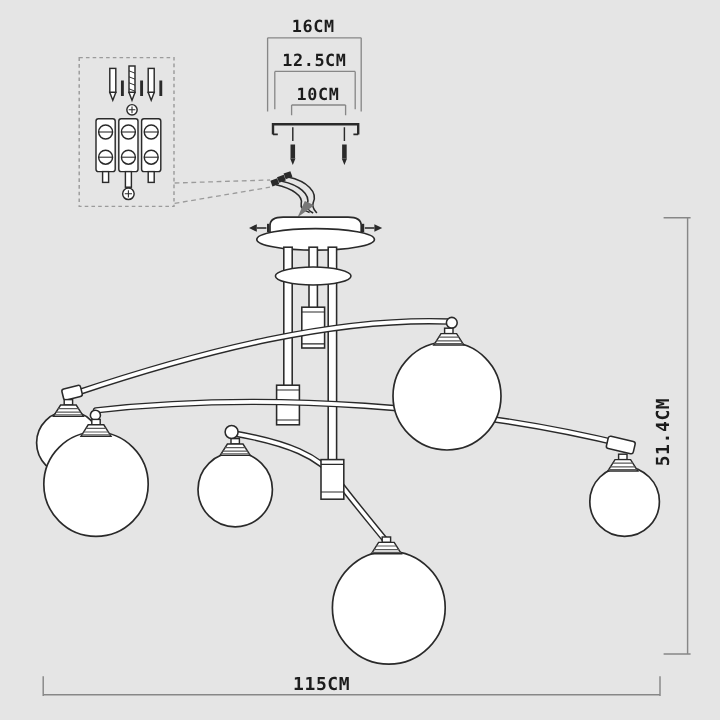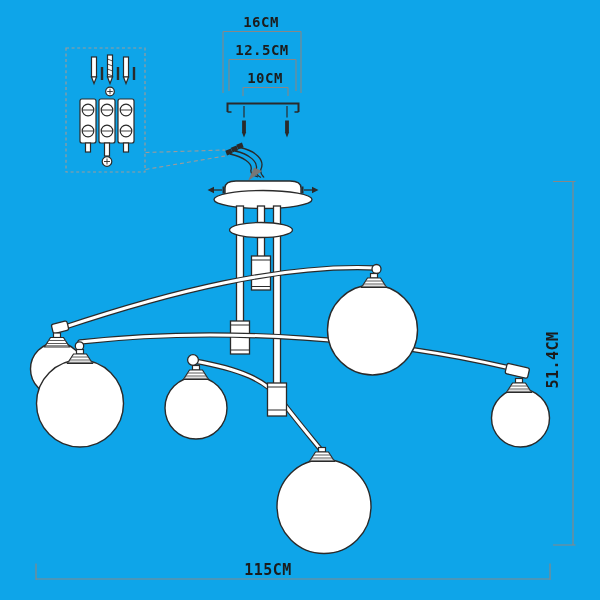--- a/index.html
+++ b/index.html
@@ -1,16 +1,16 @@
 <!DOCTYPE html>
 <html><head>
 <meta charset="utf-8">
 <style>
   html,body{margin:0;padding:0;background:#ffffff;}
-  .canvas{position:relative;width:600px;height:600px;background:#0ea5e9;overflow:hidden;}
+  .canvas{position:relative;width:600px;height:600px;background:#e5e5e5;overflow:hidden;}
   svg{position:absolute;left:0;top:0;}
   .dim-label{font:700 15px "DejaVu Sans Mono","Liberation Mono",monospace;fill:#1c1c1c;letter-spacing:.5px;}
   .dim-label-sm{font:700 14px "DejaVu Sans Mono","Liberation Mono",monospace;fill:#1c1c1c;letter-spacing:.5px;}
 </style>
 </head>
 <body>
 
 <div class="canvas">
 <svg width="600" height="600" viewBox="0 0 600 600">
 

